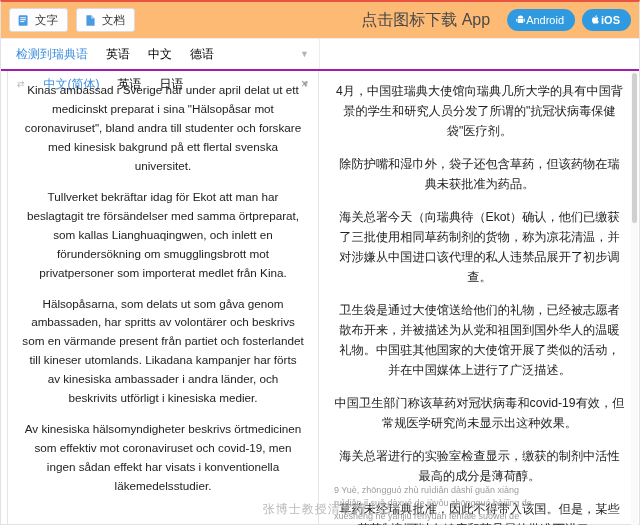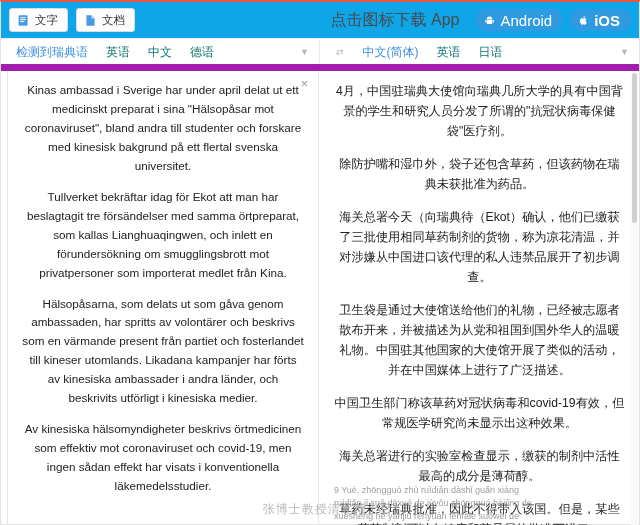--- a/index.html
+++ b/index.html
@@ -18,21 +18,21 @@
     border-top: 2px solid #e8543f;
   }
 
   
   .toolbar {
     height: 37px;
     display: flex;
     align-items: center;
     padding: 0 8px;
     border-bottom: 1px solid #ececec;
-    background: #0ea5e9;
+    background: #fdba74;
     justify-content: center;
   }
   .tbtn {
     display: flex;
     align-items: center;
     gap: 5px;
     height: 24px;
     padding: 0 9px 0 7px;
     margin-right: 8px;
     border: 1px solid #dcdcdc;
@@ -46,51 +46,51 @@
   .spacer { flex: 1; }
   .hint {
     font-size: 16px;
     color: #4a4a4a;
     margin-right: 10px;
     white-space: nowrap;
   }
   .store {
     display: flex;
     align-items: center;
-    gap: 5px;
     height: 22px;
     padding: 0 11px 0 8px;
     margin-left: 7px;
     border-radius: 11px;
     background: #2f9ae0;
     color: #fff;
-    font-size: 15px;
+    font-size: 11px;
     white-space: nowrap;
   }
   .store.ios { background: #2f9ae0; font-weight: bold; }
 
   
   .langrow {
     display: flex;
     height: 32px;
-    border-bottom: 7px solid #a21caf;
+    border-bottom: 2px solid #a21caf;
     font-size: 12px;
+    flex-direction: column;
   }
   .langcol {
     width: 50%;
     display: flex;
     align-items: center;
     padding: 0 6px;
     position: relative;
   }
   .langcol.left { border-right: 1px solid #ececec; }
   .lang {
     padding: 0 9px;
     line-height: 30px;
-    color: #0f766e;
+    color: #000000;
     white-space: nowrap;
   }
   .lang.blue { color: #3e8ede; }
   .caret {
     margin-left: auto;
     margin-right: 4px;
     color: #b5b5b5;
     font-size: 9px;
   }
   .caret2 { color: #b5b5b5; font-size: 9px; padding: 0 10px; }

